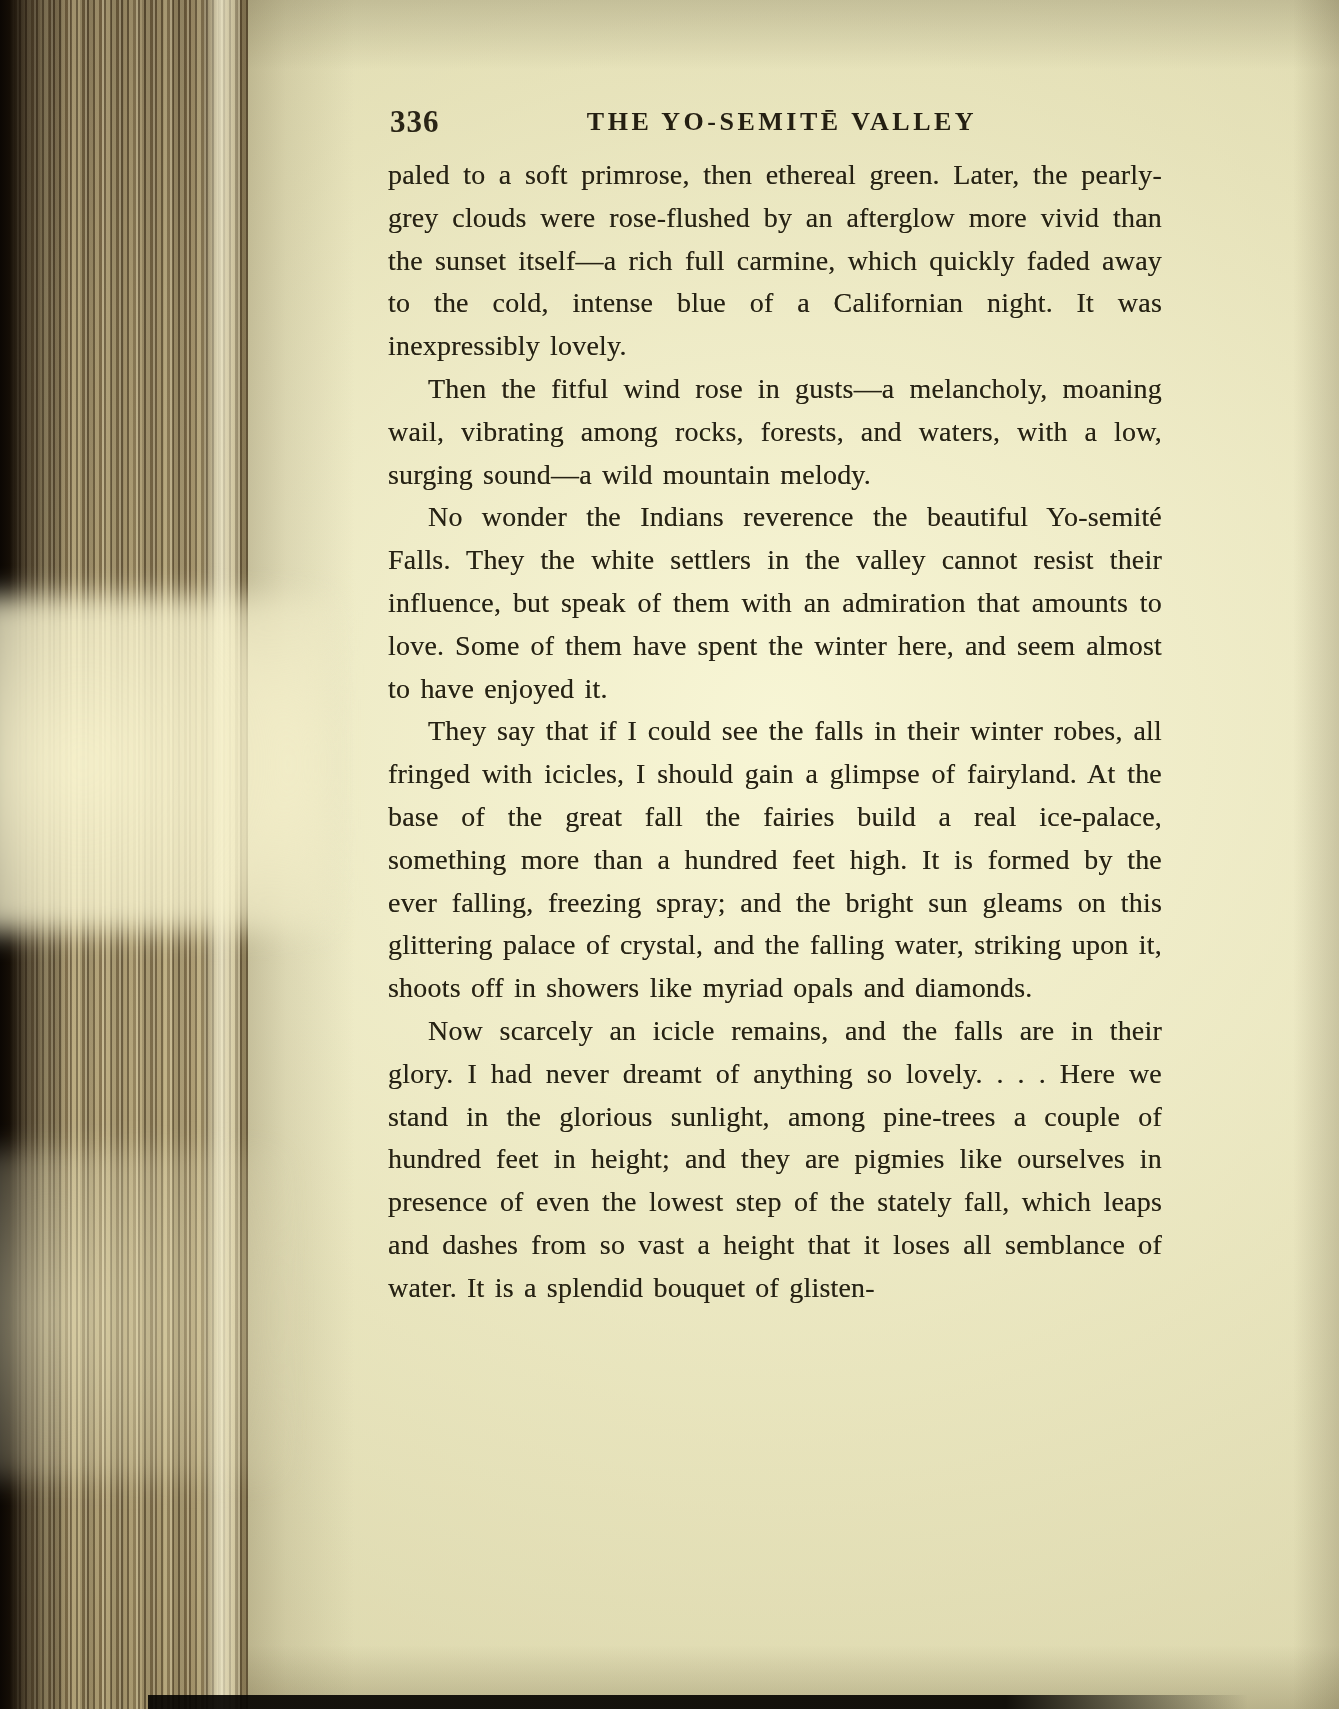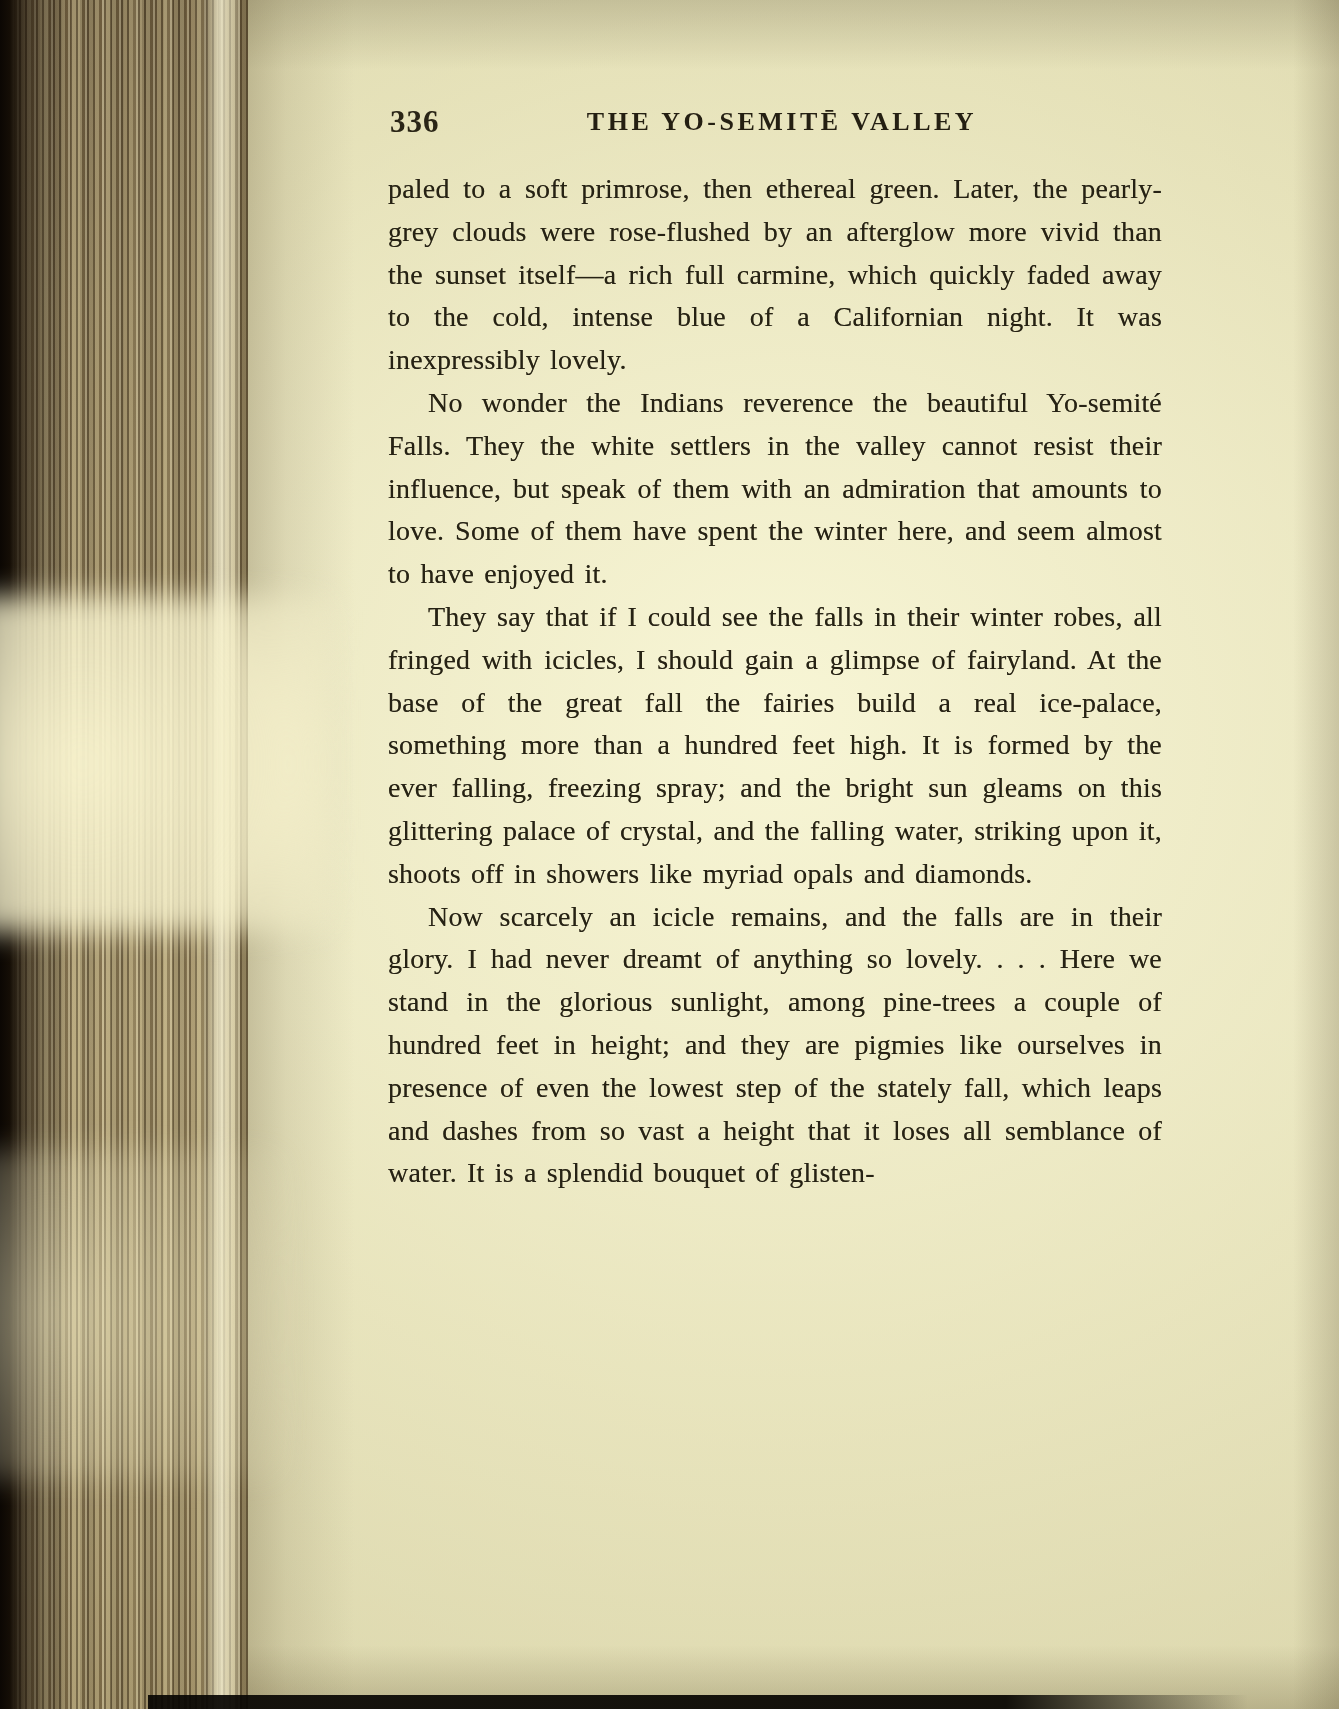--- a/index.html
+++ b/index.html
@@ -80,21 +80,21 @@
   .header-row { position: relative; height: 42px; }
   .page-number {
     position: absolute; left: 2px; top: 0;
     font-size: 31px; letter-spacing: 1px; color: #2a2516; font-weight: 600;
   }
   .running-title {
     position: absolute; left: 14px; right: 0; top: 3px; text-align: center;
     font-size: 26px; font-weight: 700; letter-spacing: 3.5px; color: #241f12;
   }
   .body-text {
-    margin-top: 22px;
+    margin-top: 8px;
     font-size: 28px;
     line-height: 42.8px;
     text-align: justify;
     word-spacing: 3px;
     letter-spacing: 0.2px;
     color: #262214;
     text-shadow: 0 0 0.6px rgba(45,38,20,0.55);
   }
   .para { margin: 0; }
   .para.indent { text-indent: 40px; }
@@ -109,20 +109,21 @@
   <div class="right-shade"></div>
   <div class="bottom-shade"></div>
 
   <div class="text-block">
     <div class="header-row">
       <span class="page-number">336</span>
       <span class="running-title">THE YO-SEMITĒ VALLEY</span>
     </div>
     <div class="body-text">
       <p class="para">paled to a soft primrose, then ethereal green.  Later, the pearly-grey clouds were rose-flushed by an afterglow more vivid than the sunset itself—a rich full carmine, which quickly faded away to the cold, intense blue of a Californian night.  It was inexpressibly lovely.</p>
+      <p class="para indent">Then the fitful wind rose in gusts—a melancholy, moaning wail, vibrating among rocks, forests, and waters, with a low, surging sound—a wild mountain melody.</p>
       <p class="para indent">No wonder the Indians reverence the beautiful Yo-semité Falls.  They the white settlers in the valley cannot resist their influence, but speak of them with an admiration that amounts to love.  Some of them have spent the winter here, and seem almost to have enjoyed it.</p>
       <p class="para indent">They say that if I could see the falls in their winter robes, all fringed with icicles, I should gain a glimpse of fairyland.  At the base of the great fall the fairies build a real ice-palace, something more than a hundred feet high. It is formed by the ever falling, freezing spray; and the bright sun gleams on this glittering palace of crystal, and the falling water, striking upon it, shoots off in showers like myriad opals and diamonds.</p>
       <p class="para indent">Now scarcely an icicle remains, and the falls are in their glory.  I had never dreamt of anything so lovely. . . . Here we stand in the glorious sunlight, among pine-trees a couple of hundred feet in height; and they are pigmies like ourselves in presence of even the lowest step of the stately fall, which leaps and dashes from so vast a height that it loses all semblance of water.  It is a splendid bouquet of glisten-</p>
     </div>
   </div>
 
   <div class="book-edge"></div>
   <div class="page-edge-highlight"></div>
   <div class="gutter-shadow"></div>
   <div class="exposure-band band-1"></div>

